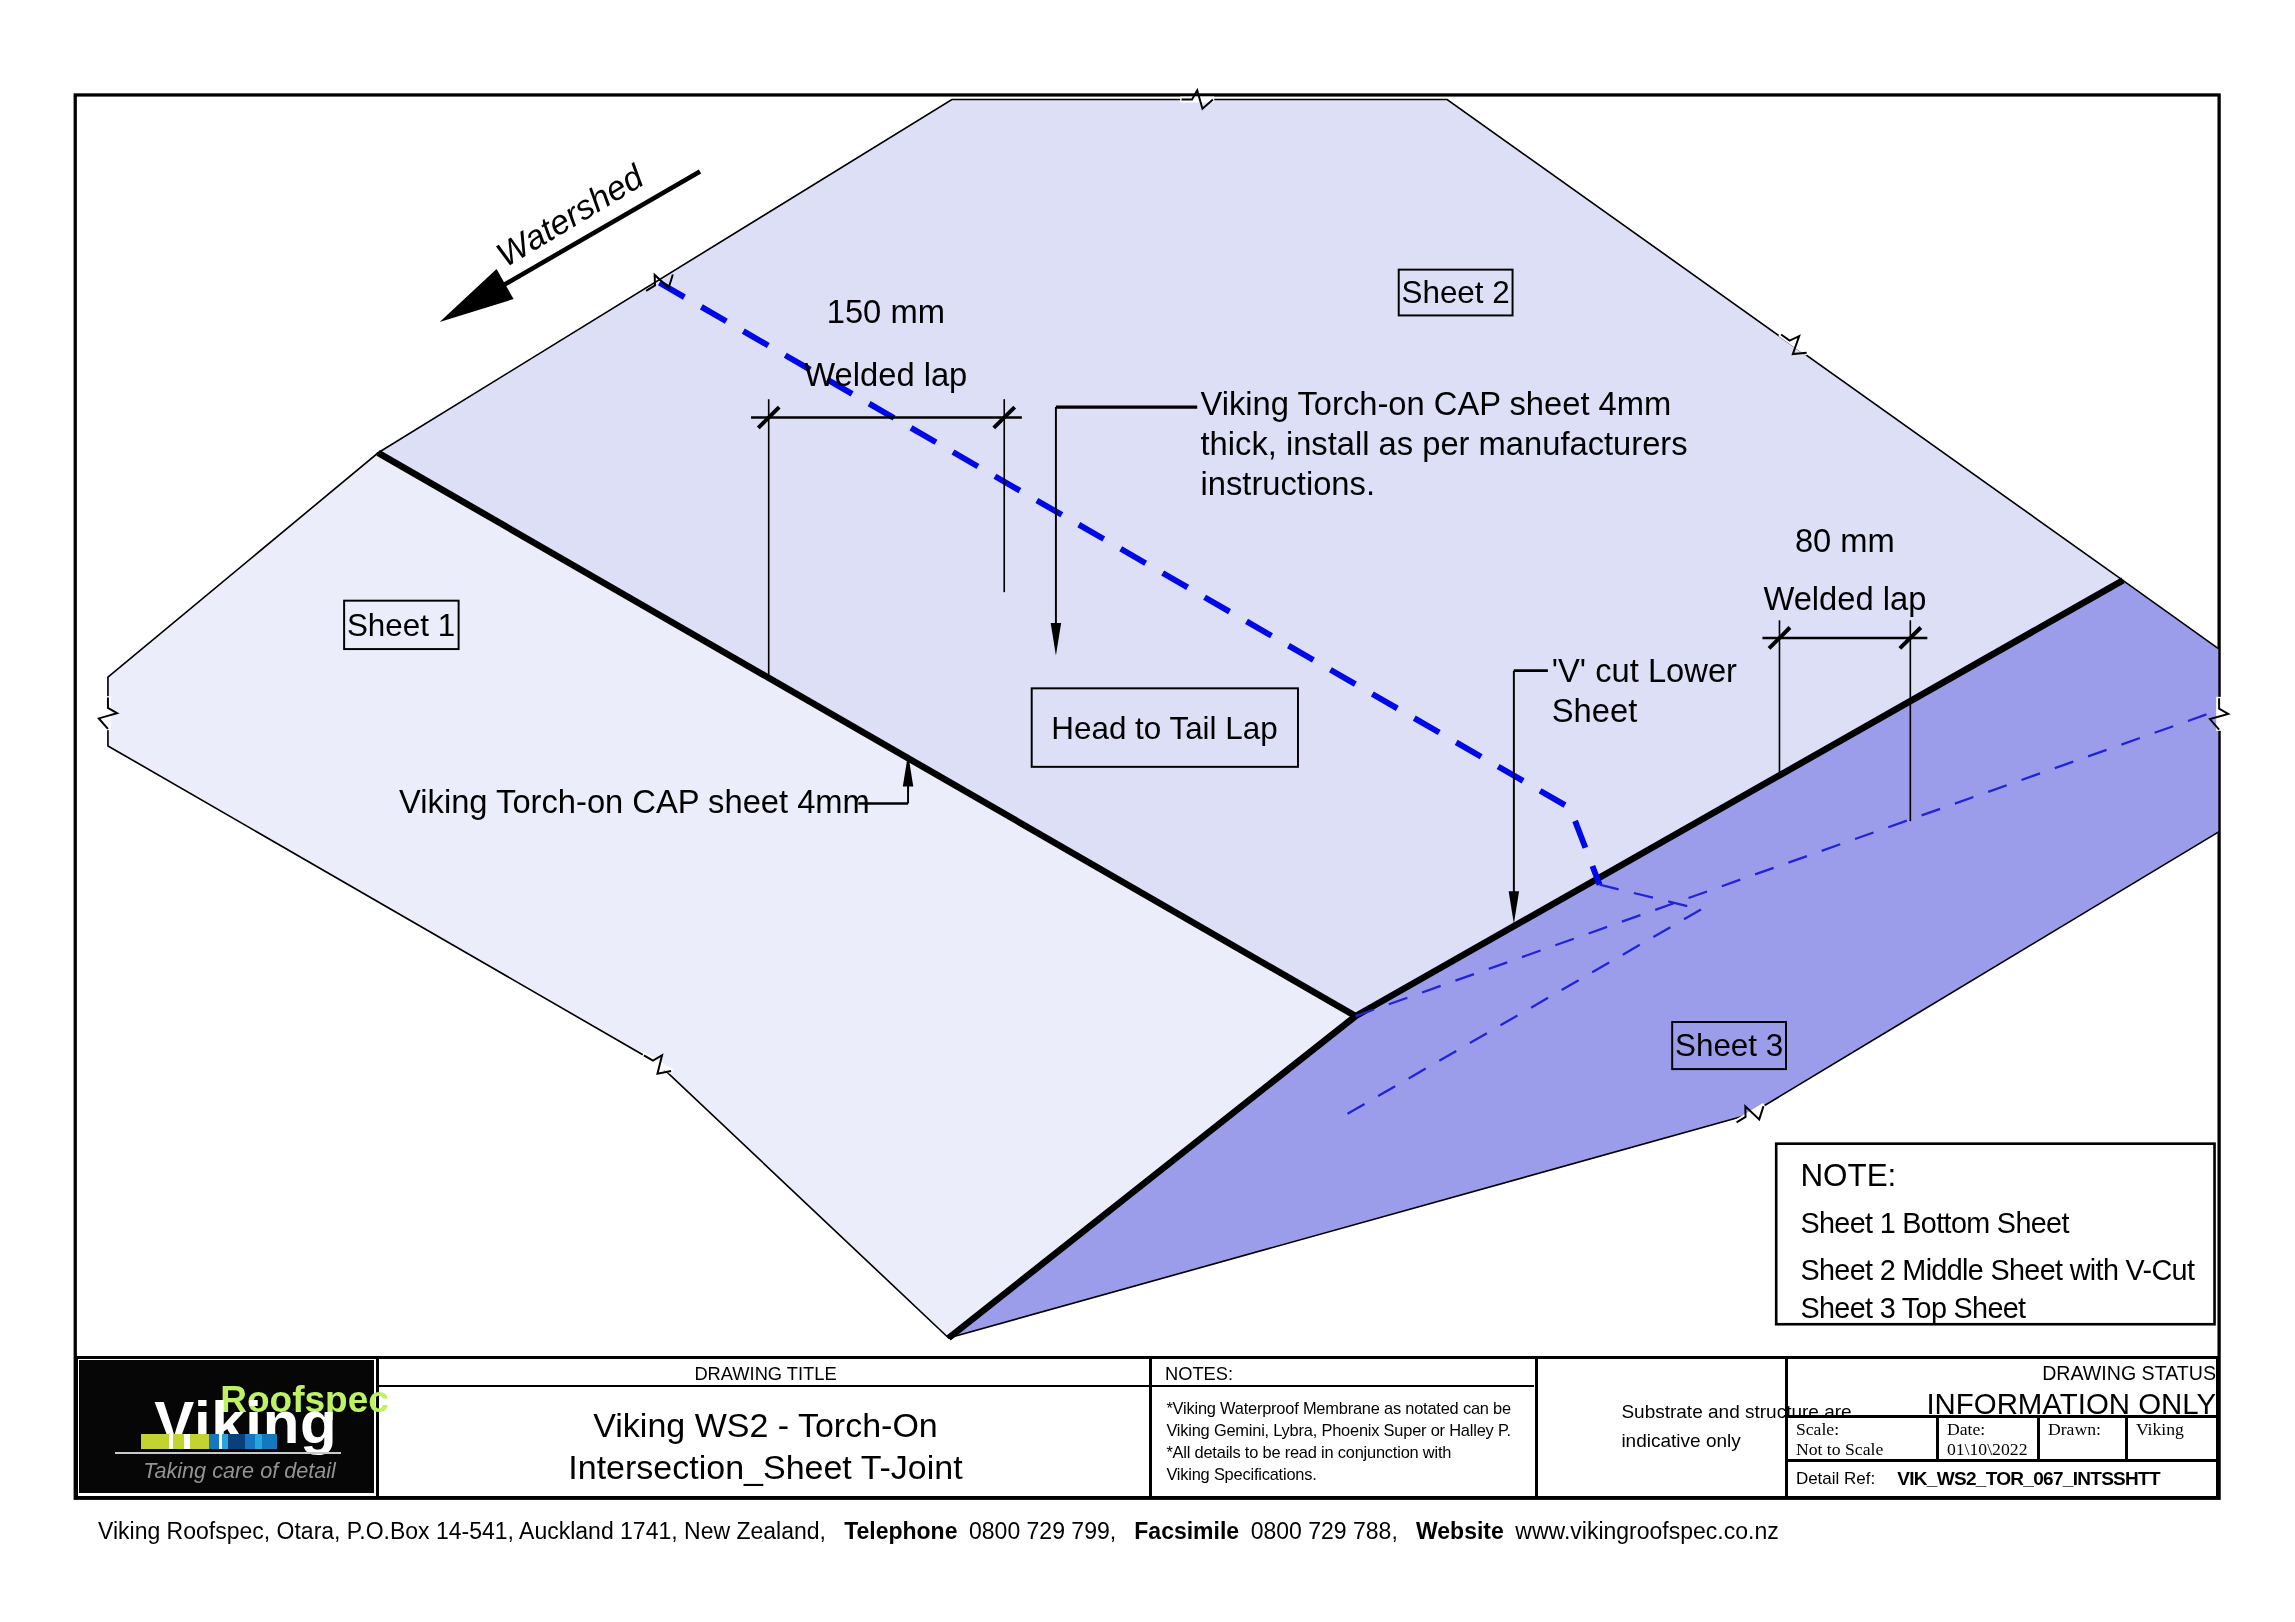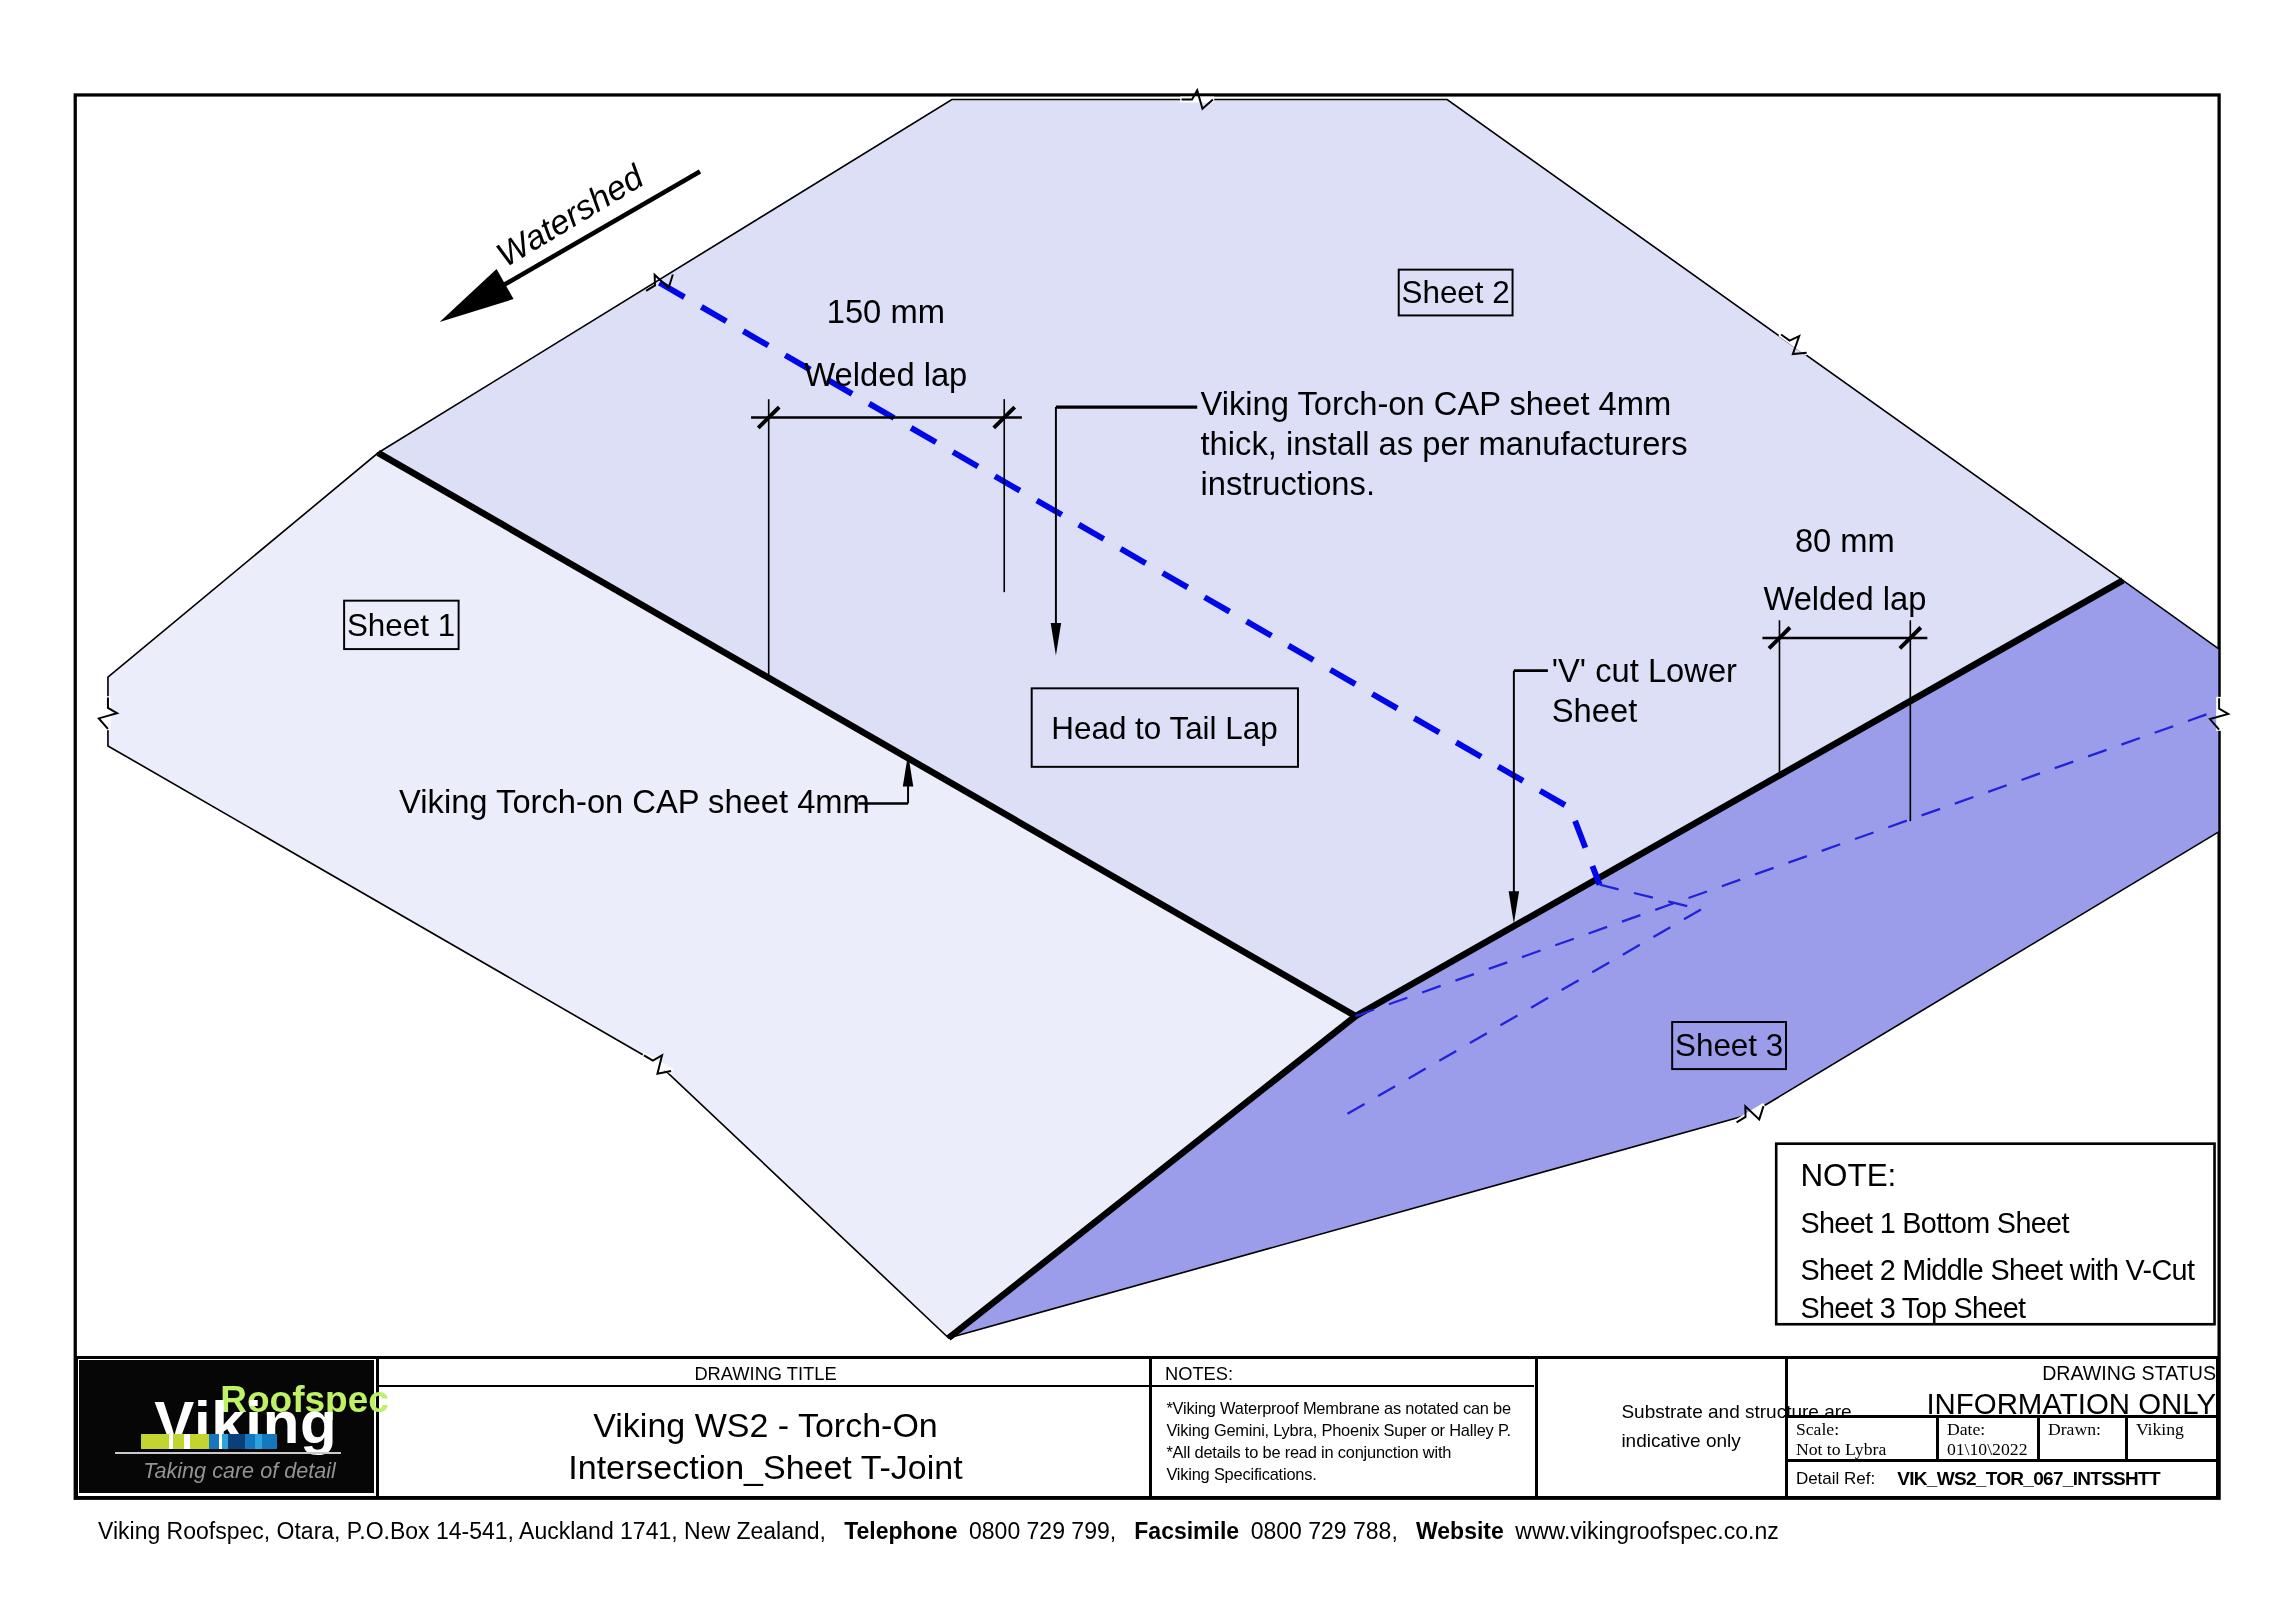--- a/index.html
+++ b/index.html
@@ -221,21 +221,21 @@
   </div>
 
   <div class="cell-status">
     <div class="st-row1">
       <div class="st-label">DRAWING STATUS</div>
       <div class="st-info">INFORMATION ONLY</div>
     </div>
     <div class="st-row2">
       <div class="c" style="width:151px">
         <div>Scale:</div>
-        <div>Not to Lybra</div>
+        <div>Not to Scale</div>
       </div>
       <div class="c" style="width:101px">
         <div>Date:</div>
         <div>01\10\2022</div>
       </div>
       <div class="c" style="width:88px">
         <div>Drawn:</div>
       </div>
       <div class="c" style="flex:1">
         <div>Viking</div>

